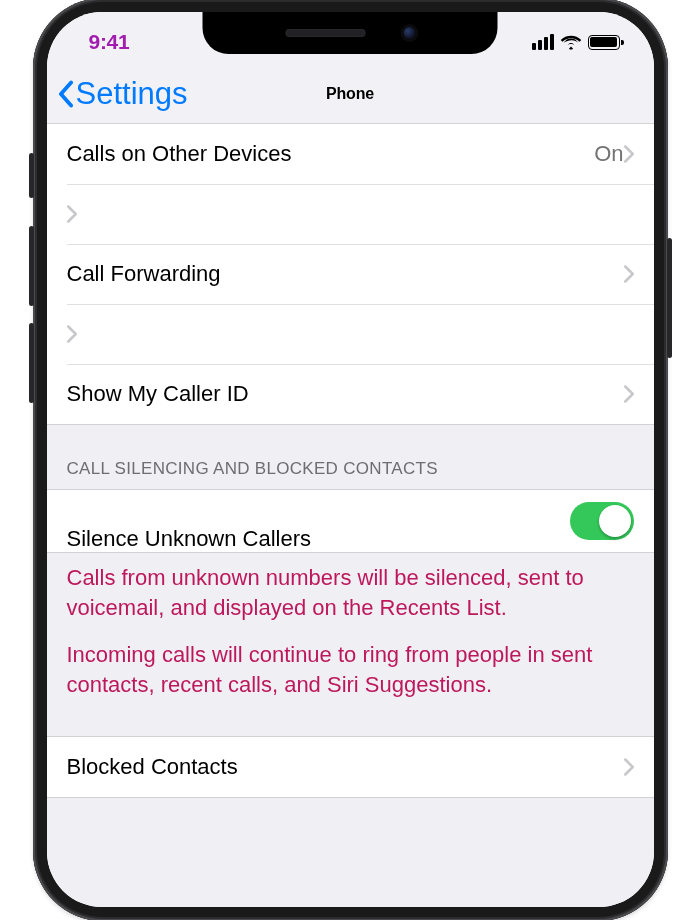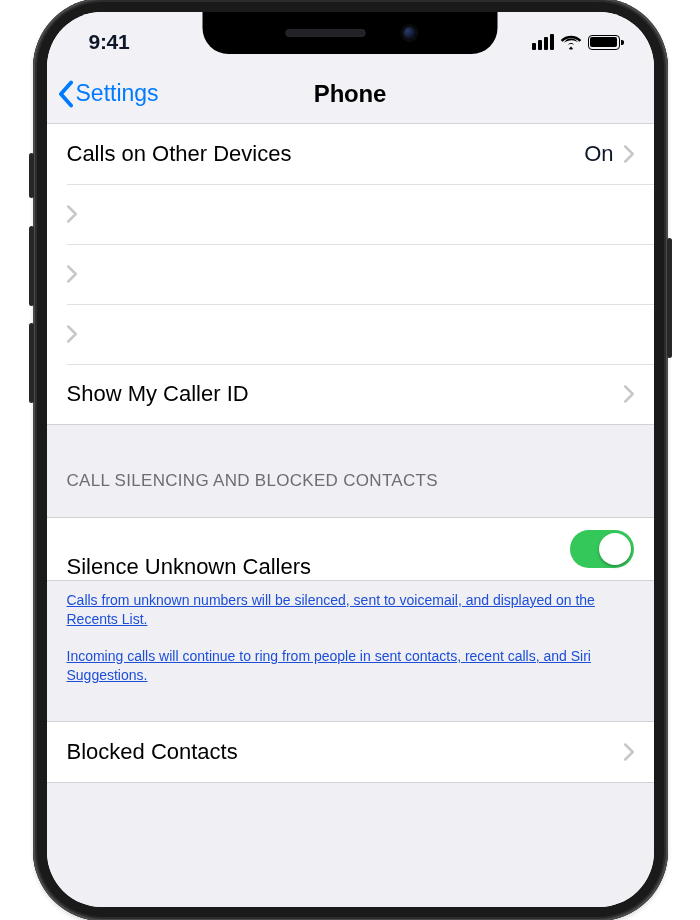--- a/index.html
+++ b/index.html
@@ -83,21 +83,21 @@
       justify-content: space-between;
       align-items: center;
       padding: 0 34px;
       z-index: 15;
       background: #f2f2f6;
     }
     .status-time {
       font-size: 21px;
       font-weight: 600;
       letter-spacing: -0.3px;
-      color: #0f172a;
+      color: #a21caf;
       padding-top: 8px;
       padding-left: 8px;
     }
     .status-right {
       display: flex;
       align-items: center;
       gap: 6px;
       padding-top: 8px;
     }
     .cell-bars {
@@ -148,30 +148,30 @@
       align-items: center;
       justify-content: center;
       z-index: 10;
     }
     .nav-back {
       position: absolute;
       left: 10px;
       display: flex;
       align-items: center;
       color: #007aff;
-      font-size: 23px;
+      font-size: 31px;
       font-weight: 400;
       cursor: pointer;
     }
     .nav-back .chev {
       width: 18px; height: 28px;
       margin-right: 1px;
     }
     .nav-title {
-      font-size: 24px;
+      font-size: 16px;
       font-weight: 600;
       color: #000;
       letter-spacing: -0.2px;
     }
 
     
     .content {
       position: absolute;
       top: 112px; left: 0; right: 0; bottom: 0;
       background: #efeff4;
@@ -193,36 +193,34 @@
     .row + .row::before,
     .row.has-sep::before {
       content: "";
       position: absolute;
       left: 20px; right: 0; top: 0;
       height: 1px;
       background: rgba(0,0,0,0.12);
     }
     .row .label { flex: 1; }
     .row .value {
-      color: #0f172a;
+      color: #737373;
       font-size: 22px;
-      margin-right: 10px;
     }
     .chevron {
       width: 10px; height: 18px;
       color: #c7c7cc;
     }
 
     .section-header {
-      padding: 34px 20px 26px 20px;
+      padding: 34px 20px 10px 20px;
       font-size: 17px;
       color: #6d6d72;
       letter-spacing: 0.3px;
       background: #efeff4;
-      margin-top: 12px;
     }
 
     .toggle-row {
       display: flex;
       align-items: center;
       min-height: 60px;
       padding: 0 20px;
       background: #fff;
       font-size: 22px;
       color: #000;
@@ -239,25 +237,24 @@
       position: absolute;
       right: 3px; top: 3px;
       width: 32px; height: 32px;
       border-radius: 50%;
       background: #fff;
       box-shadow: 0 2px 3px rgba(0,0,0,0.25), 0 0 0 0.5px rgba(0,0,0,0.04);
     }
 
     .footer-text {
       padding: 10px 20px 0 20px;
-      font-size: 14px;
+      font-size: 22px;
       line-height: 1.35;
-      color: #1d4ed8;
+      color: #be185d;
       background: #efeff4;
-      text-decoration: underline;
     }
     .footer-para { margin-bottom: 18px; }
 
     .spacer-after-footer { height: 18px; background:#efeff4; }
 
     .group-top-border, .group-bottom-border {
       height: 1px;
       background: rgba(0,0,0,0.12);
     }
   </style>
@@ -315,20 +312,21 @@
           <svg class="chevron" viewBox="0 0 8 14">
               <polyline points="1,1 7,7 1,13" fill="none" stroke="currentColor" stroke-width="2" stroke-linecap="round" stroke-linejoin="round"></polyline>
             </svg>
         </div>
         <div class="row">
           <svg class="chevron" viewBox="0 0 8 14">
               <polyline points="1,1 7,7 1,13" fill="none" stroke="currentColor" stroke-width="2" stroke-linecap="round" stroke-linejoin="round"></polyline>
             </svg>
         </div>
         <div class="row">
+          <span class="label">Call Forwarding</span>
           <svg class="chevron" viewBox="0 0 8 14">
               <polyline points="1,1 7,7 1,13" fill="none" stroke="currentColor" stroke-width="2" stroke-linecap="round" stroke-linejoin="round"></polyline>
             </svg>
         </div>
         <div class="row">
           <svg class="chevron" viewBox="0 0 8 14">
               <polyline points="1,1 7,7 1,13" fill="none" stroke="currentColor" stroke-width="2" stroke-linecap="round" stroke-linejoin="round"></polyline>
             </svg>
         </div>
         <div class="row">

